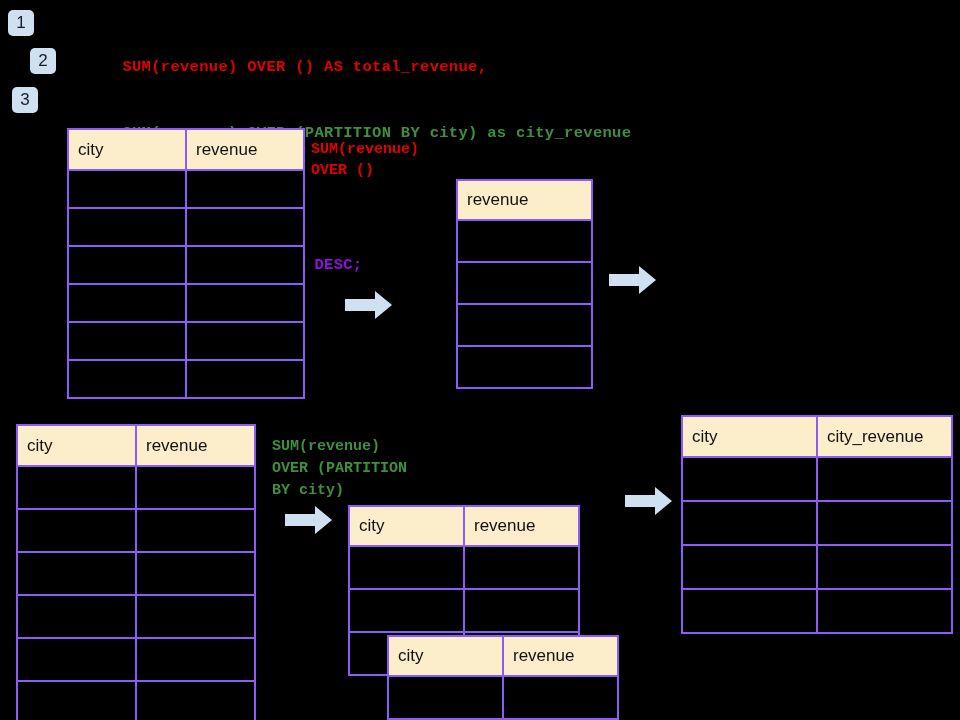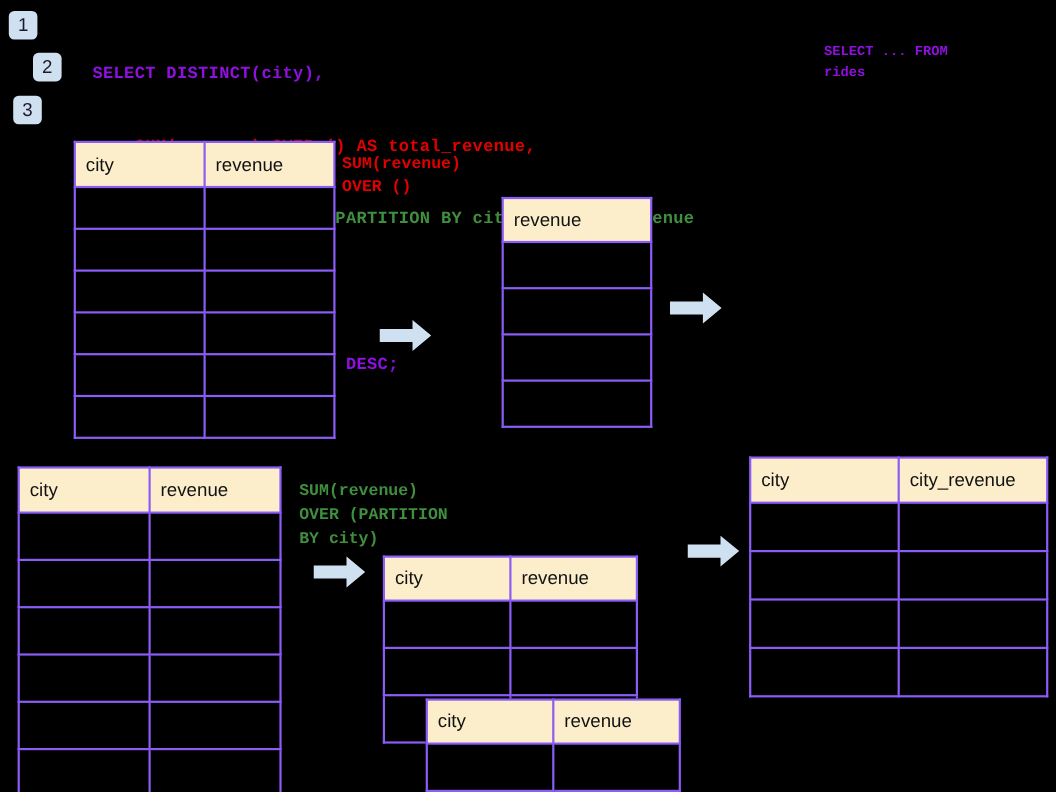--- a/index.html
+++ b/index.html
@@ -100,29 +100,26 @@
 </head>
 <body>
 
 <div id="canvas">
 
   <div class="step-badge" style="left:8px;  top:10px;">1</div>
   <div class="step-badge" style="left:30px; top:48px;">2</div>
   <div class="step-badge" style="left:12px; top:87px;">3</div>
 
   <div class="code-block" style="left:84px; top:12px;">
-    <div class="code-line c-purple">SELECT DISTINCT(city),</div>
     <div class="code-line c-red">    SUM(revenue) OVER () AS total_revenue,</div>
     <div class="code-line c-green">    SUM(revenue) OVER (PARTITION BY city) as city_revenue</div>
     <div class="code-line c-purple">  FROM rides</div>
     <div class="code-line c-purple">  ORDER by city_revenue DESC;</div>
   </div>
 
-  <div class="note-label note-small" style="left:749px; top:38px;">SELECT ... FROM
-rides</div>
 
   <div class="note-label note-red" style="left:311px; top:139px;">SUM(revenue)
 OVER ()</div>
 
   <div class="note-label note-green" style="left:272px; top:436px;">SUM(revenue)
 OVER (PARTITION
 BY city)</div>
 
   <table class="tbl" style="left:67px; top:128px; width:236px;">
     <colgroup>

